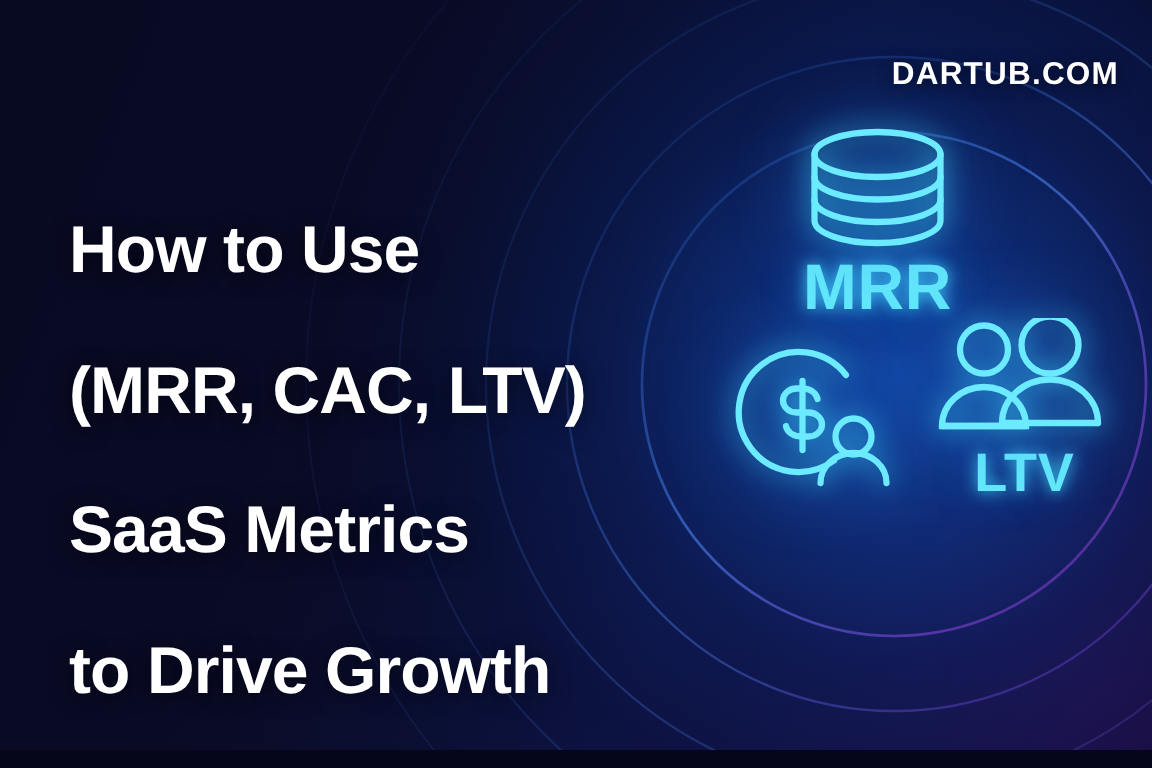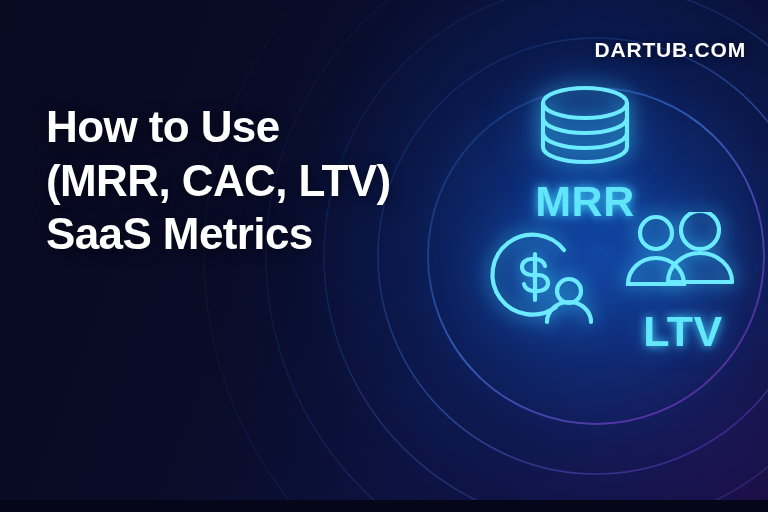--- a/index.html
+++ b/index.html
@@ -30,21 +30,21 @@
     position:absolute;
     left:46px; top:100px;
     width:400px;
     color:#ffffff;
     font-size:44px;
     font-weight:bold;
     line-height:1.22;
     letter-spacing:-0.6px;
     text-shadow:0 2px 14px rgba(0,0,0,0.55);
   }
-  .headline .ln { display:block; white-space:nowrap; }
+  .headline .ln { display:block; white-space:nowrap;margin-top:40px; }
 
   
   .brand {
     position:absolute;
     right:22px; top:38px;
     color:#ffffff;
     font-size:21px;
     font-weight:bold;
     letter-spacing:0.8px;
     text-shadow:0 1px 10px rgba(0,0,0,0.6);
@@ -56,27 +56,27 @@
   .metric .lbl {
     display:block;
     color:#63e8fb;
     font-weight:bold;
     letter-spacing:0.5px;
     line-height:1;
     text-shadow:0 0 10px rgba(70,220,255,0.95), 0 0 26px rgba(40,150,255,0.7);
   }
 
   #metric-mrr { left:505px; top:84px; width:160px; }
-  #metric-mrr .lbl { font-size:43px; margin-top:10px; }
+  #metric-mrr .lbl { font-size:43px; margin-top:0; }
 
   #metric-cac { left:468px; top:228px; width:150px; }
   #metric-cac .lbl { font-size:43px; margin-top:2px; }
 
   #metric-ltv { left:618px; top:212px; width:130px; }
-  #metric-ltv .lbl { font-size:43px; margin-top:14px; }
+  #metric-ltv .lbl { font-size:36px; margin-top:0px; }
 </style>
 </head>
 <body>
 
 <div id="banner">
 
   <div class="rings">
     <svg viewBox="0 0 768 512" xmlns="http://www.w3.org/2000/svg">
       <defs>
         <linearGradient id="ringA" x1="0" y1="0" x2="1" y2="1">
@@ -106,20 +106,21 @@
       </g>
     </svg>
   </div>
 
   <div class="brand">DARTUB.COM</div>
 
   <h1 class="headline">
     <span class="ln">How to Use</span>
     <span class="ln">(MRR, CAC, LTV)</span>
     <span class="ln">SaaS Metrics</span>
+    <span class="ln">to Drive Growth</span>
   </h1>
 
   <div class="metric" id="metric-mrr">
     <span class="glyph">
       <svg width="160" height="82" viewBox="0 0 160 82" xmlns="http://www.w3.org/2000/svg">
         <g fill="none" stroke="#6ceaff" stroke-width="4.2" stroke-linecap="round">
           <ellipse cx="80" cy="19" rx="42" ry="15"></ellipse>
           <path d="M38 19 V63 A42 15 0 0 0 122 63 V19"></path>
           <path d="M38 34 A42 15 0 0 0 122 34"></path>
           <path d="M38 49 A42 15 0 0 0 122 49"></path>

